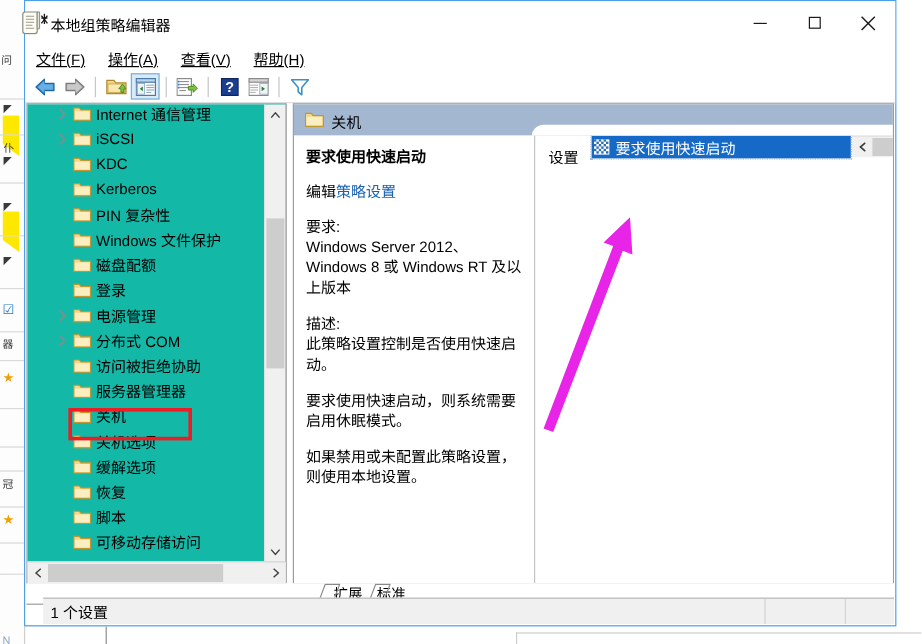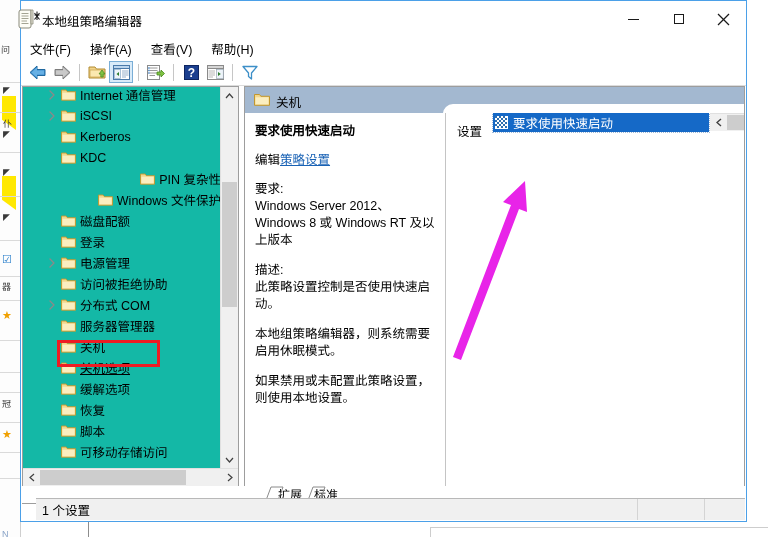--- a/index.html
+++ b/index.html
@@ -31,21 +31,21 @@
   .title-icon{position:absolute;left:-3px;top:8px;width:22px;height:20px;}
   .title-text{position:absolute;left:21px;top:10px;font-size:12.5px;color:#000;white-space:nowrap;}
   .winbtns{position:absolute;right:0;top:0;height:36px;display:flex;}
   .winbtn{width:45px;height:36px;display:flex;align-items:center;justify-content:center;
           font-size:13px;color:#1a1a1a;font-family:"DejaVu Sans",sans-serif;}
   .winbtn .min{display:block;width:11px;height:1px;background:#1a1a1a;}
   .winbtn .max{display:block;width:10px;height:10px;border:1px solid #1a1a1a;box-sizing:border-box;}
 
   
   .menubar{position:relative;height:22px;background:#ffffff;padding-left:9px;display:flex;align-items:center;}
-  .menuitem{font-size:12.5px;color:#000;margin-right:19px;white-space:nowrap;cursor:default;}
+  .menuitem{font-size:12.5px;color:#000;margin-right:19px;white-space:nowrap;cursor:default;text-decoration:underline;}
 
   
   .toolbar{position:relative;height:26px;background:#ffffff;display:flex;align-items:center;padding-left:5px;
            border-bottom:1px solid #dcdcdc;}
   .tb-item{width:24px;height:22px;display:flex;align-items:center;justify-content:center;position:relative;}
   .tb-item.sel{background:#d9ebf9;border:1px solid #7aaed6;box-sizing:border-box;}
   .tb-sep{width:1px;height:17px;background:#c6c6c6;margin:0 5px;}
 
   
   .split{position:absolute;left:1px;top:85px;right:1px;bottom:34px;display:flex;}
@@ -78,21 +78,21 @@
   .rp-head .hd-icon{position:absolute;left:9px;top:5px;}
   .rp-head .hd-text{position:absolute;left:31px;top:5px;font-size:12.5px;color:#000;}
   .rp-head .hd-round{position:absolute;left:198px;top:17px;width:530px;height:30px;background:#fff;
                      border-top-left-radius:10px;}
   .rp-body{position:relative;flex:1;display:flex;overflow:hidden;background:#fff;}
 
   .col-desc{position:relative;width:200px;padding:10px 8px 0 10px;box-sizing:border-box;}
   .d-title{font-size:12.5px;font-weight:bold;color:#000;line-height:16px;}
   .d-gap{height:13px;}
   .d-editline{font-size:12.5px;line-height:16px;color:#000;}
-  .d-link{color:#1962b5;text-decoration:underline;cursor:pointer;}
+  .d-link{color:#1962b5;cursor:pointer;}
   .d-h{font-size:12.5px;line-height:17px;color:#000;}
   .d-p{font-size:12.5px;line-height:17px;color:#000;}
 
   .col-split{width:1px;background:#c4c4c4;margin-top:0;}
 
   .col-set{position:relative;flex:1;padding:0;box-sizing:border-box;display:flex;flex-direction:row;}
   .set-head{font-size:12.5px;color:#000;padding:8px 0 4px 11px;}
   .set-list{position:relative;flex:1;overflow:hidden;}
   .set-row{display:flex;align-items:center;height:19px;margin:0 1px 0 11px;background:#1569c7;
            outline:1px dotted #9fb8d6;}
@@ -321,43 +321,43 @@
                 <span class="tlabel">iSCSI</span>
               </div>
               <div class="trow" style="padding-left: 20px;">
                 <span class="twist"></span>
                 <span class="tfolder">
                   <svg width="15" height="13" viewBox="0 0 15 13">
                     <path d="M0.5 2 h4.6 l1.3 1.7 H14.5 v8.5 h-14 z" fill="#f3d78c" stroke="#c2972f" stroke-width="0.9"></path>
                     <path d="M1.4 4.7 h12.2 v6.6 h-12.2 z" fill="#fbeec0"></path>
                   </svg>
                 </span>
+                <span class="tlabel">KDC</span>
+              </div>
+              <div class="trow" style="padding-left: 20px;">
+                <span class="twist"></span>
+                <span class="tfolder">
+                  <svg width="15" height="13" viewBox="0 0 15 13">
+                    <path d="M0.5 2 h4.6 l1.3 1.7 H14.5 v8.5 h-14 z" fill="#f3d78c" stroke="#c2972f" stroke-width="0.9"></path>
+                    <path d="M1.4 4.7 h12.2 v6.6 h-12.2 z" fill="#fbeec0"></path>
+                  </svg>
+                </span>
                 <span class="tlabel">Kerberos</span>
               </div>
               <div class="trow" style="padding-left: 20px;">
                 <span class="twist"></span>
                 <span class="tfolder">
                   <svg width="15" height="13" viewBox="0 0 15 13">
                     <path d="M0.5 2 h4.6 l1.3 1.7 H14.5 v8.5 h-14 z" fill="#f3d78c" stroke="#c2972f" stroke-width="0.9"></path>
                     <path d="M1.4 4.7 h12.2 v6.6 h-12.2 z" fill="#fbeec0"></path>
                   </svg>
                 </span>
-                <span class="tlabel">KDC</span>
-              </div>
-              <div class="trow" style="padding-left: 20px; justify-content: flex-end;">
-                <span class="twist"></span>
-                <span class="tfolder">
-                  <svg width="15" height="13" viewBox="0 0 15 13">
-                    <path d="M0.5 2 h4.6 l1.3 1.7 H14.5 v8.5 h-14 z" fill="#f3d78c" stroke="#c2972f" stroke-width="0.9"></path>
-                    <path d="M1.4 4.7 h12.2 v6.6 h-12.2 z" fill="#fbeec0"></path>
-                  </svg>
-                </span>
                 <span class="tlabel">PIN 复杂性</span>
               </div>
-              <div class="trow" style="padding-left: 20px; justify-content: flex-end;">
+              <div class="trow" style="padding-left: 20px;">
                 <span class="twist"></span>
                 <span class="tfolder">
                   <svg width="15" height="13" viewBox="0 0 15 13">
                     <path d="M0.5 2 h4.6 l1.3 1.7 H14.5 v8.5 h-14 z" fill="#f3d78c" stroke="#c2972f" stroke-width="0.9"></path>
                     <path d="M1.4 4.7 h12.2 v6.6 h-12.2 z" fill="#fbeec0"></path>
                   </svg>
                 </span>
                 <span class="tlabel">Windows 文件保护</span>
               </div>
               <div class="trow" style="padding-left: 20px;">
@@ -388,30 +388,20 @@
                 </span>
                 <span class="tfolder">
                   <svg width="15" height="13" viewBox="0 0 15 13">
                     <path d="M0.5 2 h4.6 l1.3 1.7 H14.5 v8.5 h-14 z" fill="#f3d78c" stroke="#c2972f" stroke-width="0.9"></path>
                     <path d="M1.4 4.7 h12.2 v6.6 h-12.2 z" fill="#fbeec0"></path>
                   </svg>
                 </span>
                 <span class="tlabel">电源管理</span>
               </div>
               <div class="trow" style="padding-left: 20px;">
-                <span class="twist"></span>
-                <span class="tfolder">
-                  <svg width="15" height="13" viewBox="0 0 15 13">
-                    <path d="M0.5 2 h4.6 l1.3 1.7 H14.5 v8.5 h-14 z" fill="#f3d78c" stroke="#c2972f" stroke-width="0.9"></path>
-                    <path d="M1.4 4.7 h12.2 v6.6 h-12.2 z" fill="#fbeec0"></path>
-                  </svg>
-                </span>
-                <span class="tlabel">访问被拒绝协助</span>
-              </div>
-              <div class="trow" style="padding-left: 20px;">
                 <span class="twist">
                   <svg width="8" height="10" viewBox="0 0 8 10">
                     <path d="M2 1 L6 5 L2 9" stroke="#8a8a8a" stroke-width="1.3" fill="none" stroke-linecap="round" stroke-linejoin="round"></path>
                   </svg>
                 </span>
                 <span class="tfolder">
                   <svg width="15" height="13" viewBox="0 0 15 13">
                     <path d="M0.5 2 h4.6 l1.3 1.7 H14.5 v8.5 h-14 z" fill="#f3d78c" stroke="#c2972f" stroke-width="0.9"></path>
                     <path d="M1.4 4.7 h12.2 v6.6 h-12.2 z" fill="#fbeec0"></path>
                   </svg>
@@ -419,33 +409,43 @@
                 <span class="tlabel">分布式 COM</span>
               </div>
               <div class="trow" style="padding-left: 20px;">
                 <span class="twist"></span>
                 <span class="tfolder">
                   <svg width="15" height="13" viewBox="0 0 15 13">
                     <path d="M0.5 2 h4.6 l1.3 1.7 H14.5 v8.5 h-14 z" fill="#f3d78c" stroke="#c2972f" stroke-width="0.9"></path>
                     <path d="M1.4 4.7 h12.2 v6.6 h-12.2 z" fill="#fbeec0"></path>
                   </svg>
                 </span>
+                <span class="tlabel">访问被拒绝协助</span>
+              </div>
+              <div class="trow" style="padding-left: 20px;">
+                <span class="twist"></span>
+                <span class="tfolder">
+                  <svg width="15" height="13" viewBox="0 0 15 13">
+                    <path d="M0.5 2 h4.6 l1.3 1.7 H14.5 v8.5 h-14 z" fill="#f3d78c" stroke="#c2972f" stroke-width="0.9"></path>
+                    <path d="M1.4 4.7 h12.2 v6.6 h-12.2 z" fill="#fbeec0"></path>
+                  </svg>
+                </span>
                 <span class="tlabel">服务器管理器</span>
               </div>
               <div class="trow" style="padding-left: 20px;">
                 <span class="twist"></span>
                 <span class="tfolder">
                   <svg width="15" height="13" viewBox="0 0 15 13">
                     <path d="M0.5 2 h4.6 l1.3 1.7 H14.5 v8.5 h-14 z" fill="#f3d78c" stroke="#c2972f" stroke-width="0.9"></path>
                     <path d="M1.4 4.7 h12.2 v6.6 h-12.2 z" fill="#fbeec0"></path>
                   </svg>
                 </span>
                 <span class="tlabel">关机</span>
               </div>
-              <div class="trow" style="padding-left: 20px; text-decoration: underline;">
+              <div class="trow" style="padding-left: 20px;">
                 <span class="twist"></span>
                 <span class="tfolder">
                   <svg width="15" height="13" viewBox="0 0 15 13">
                     <path d="M0.5 2 h4.6 l1.3 1.7 H14.5 v8.5 h-14 z" fill="#f3d78c" stroke="#c2972f" stroke-width="0.9"></path>
                     <path d="M1.4 4.7 h12.2 v6.6 h-12.2 z" fill="#fbeec0"></path>
                   </svg>
                 </span>
                 <span class="tlabel">关机选项</span>
               </div>
               <div class="trow" style="padding-left: 20px;">
@@ -538,21 +538,21 @@
             <div class="d-title">要求使用快速启动</div>
             <div class="d-gap"></div>
             <div class="d-editline"><span>编辑</span><span class="d-link">策略设置</span></div>
             <div class="d-gap"></div>
             <div class="d-h">要求:</div>
             <div class="d-p">Windows Server 2012、Windows 8 或 Windows RT 及以上版本</div>
             <div class="d-gap"></div>
             <div class="d-h">描述:</div>
             <div class="d-p">此策略设置控制是否使用快速启动。</div>
             <div class="d-gap"></div>
-            <div class="d-p">本地组策略编辑器，则系统需要启用休眠模式。</div>
+            <div class="d-p">要求使用快速启动，则系统需要启用休眠模式。</div>
             <div class="d-gap"></div>
             <div class="d-p">如果禁用或未配置此策略设置，则使用本地设置。</div>
           </div>
 
           <div class="col-split"></div>
 
           <div class="col-set">
             <div class="set-head">设置</div>
             <div class="set-list">
               <div class="set-row">

